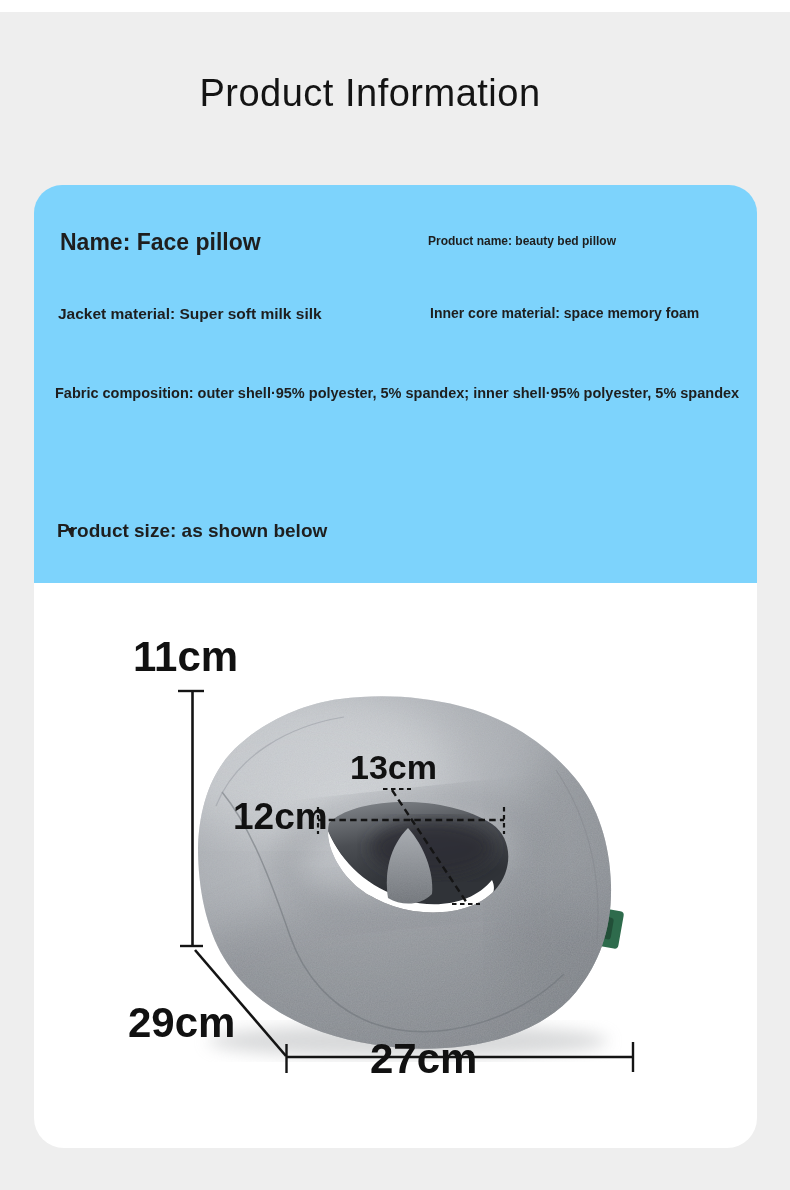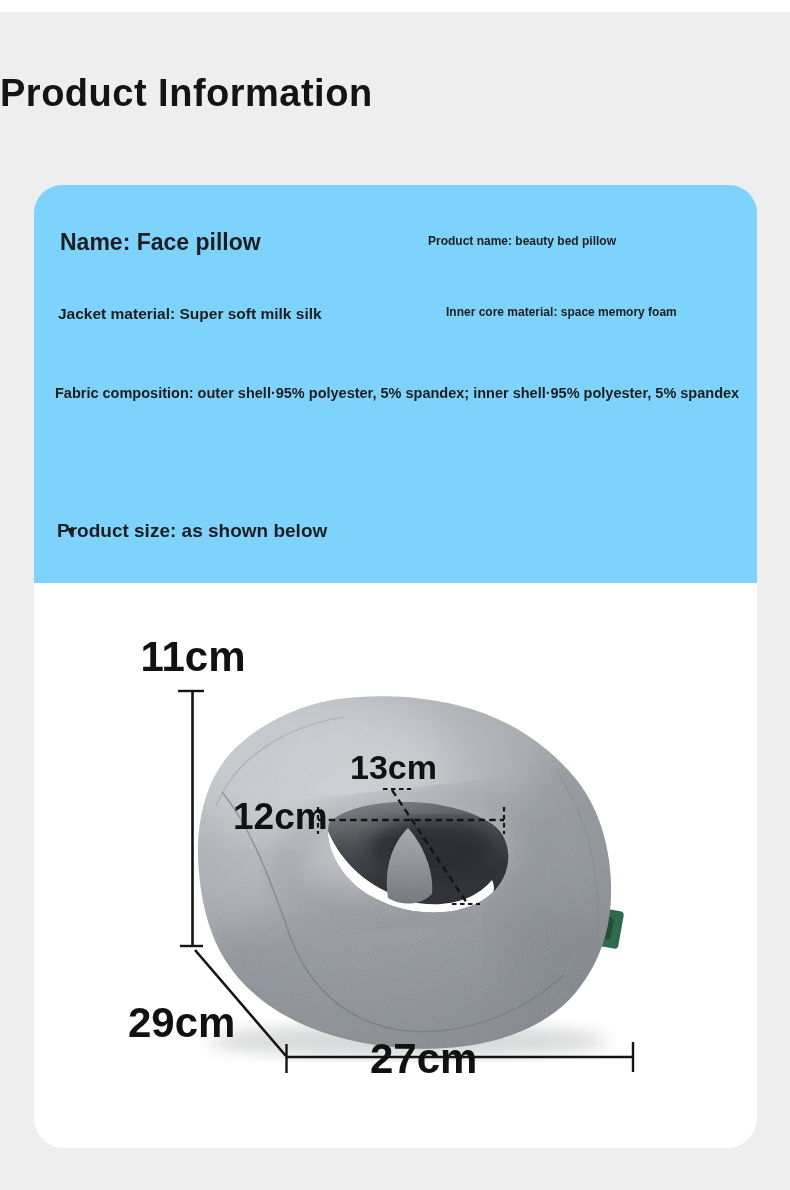--- a/index.html
+++ b/index.html
@@ -5,44 +5,44 @@
   html,body{margin:0;padding:0;}
   body{
     width:790px;height:1190px;position:relative;overflow:hidden;
     background:#eeeeee;
     font-family:"Liberation Sans","DejaVu Sans",sans-serif;
     color:#1a1a1a;
   }
   .top-strip{position:absolute;left:0;top:0;width:790px;height:12px;background:#ffffff;}
   .title{
     position:absolute;left:0;top:72px;width:740px;margin:0;
-    text-align:left;font-size:38px;font-weight:bold;color:#141414;letter-spacing:.5px;
+    text-align:center;font-size:38px;font-weight:normal;color:#141414;letter-spacing:.5px;
   }
   
   .info-card{
     position:absolute;left:34px;top:185px;width:723px;height:438px;
     background:#7dd3fc;border-radius:28px 28px 0 0;
   }
   .info-card span{position:absolute;white-space:nowrap;font-weight:bold;color:#1e1e1e;}
   .t-name   {left:26px;top:44px;font-size:23px;}
   .t-pname  {left:394px;top:49px;font-size:12px;}
   .t-jacket {left:24px;top:120px;font-size:15.5px;}
-  .t-core   {left:396px;top:120px;font-size:12px;margin-left:16px;}
+  .t-core   {left:396px;top:120px;font-size:14px;}
   .t-fabric {left:21px;top:192px;font-size:14.5px;margin-top:8px;}
   .t-color  {left:23px;top:261px;font-size:20.5px;}
   .t-size   {left:23px;top:335px;font-size:19px;}
   .t-size .arrow{position:static;font-size:14px;margin-left:7px;vertical-align:1px;}
   
   .content-card{
     position:absolute;left:34px;top:583px;width:723px;height:565px;
     background:#ffffff;border-radius:0 0 30px 30px;
   }
   .illus{position:absolute;left:0;top:0;width:790px;height:1190px;pointer-events:none;}
   .lbl{position:absolute;color:#111;font-weight:600;white-space:nowrap;}
-  .lbl-11{left:133px;top:633px;width:120px;text-align:center;font-size:42px;}
+  .lbl-11{left:133px;top:633px;width:120px;font-size:42px;}
   .lbl-13{left:350px;top:748px;font-size:34px;}
   .lbl-12{left:233px;top:796px;font-size:37px;}
   .lbl-29{left:128px;top:999px;font-size:42px;}
   .lbl-27{left:370px;top:1035px;font-size:42px;}
 </style>
 </head>
 <body>
 
 <div class="top-strip"></div>
 

